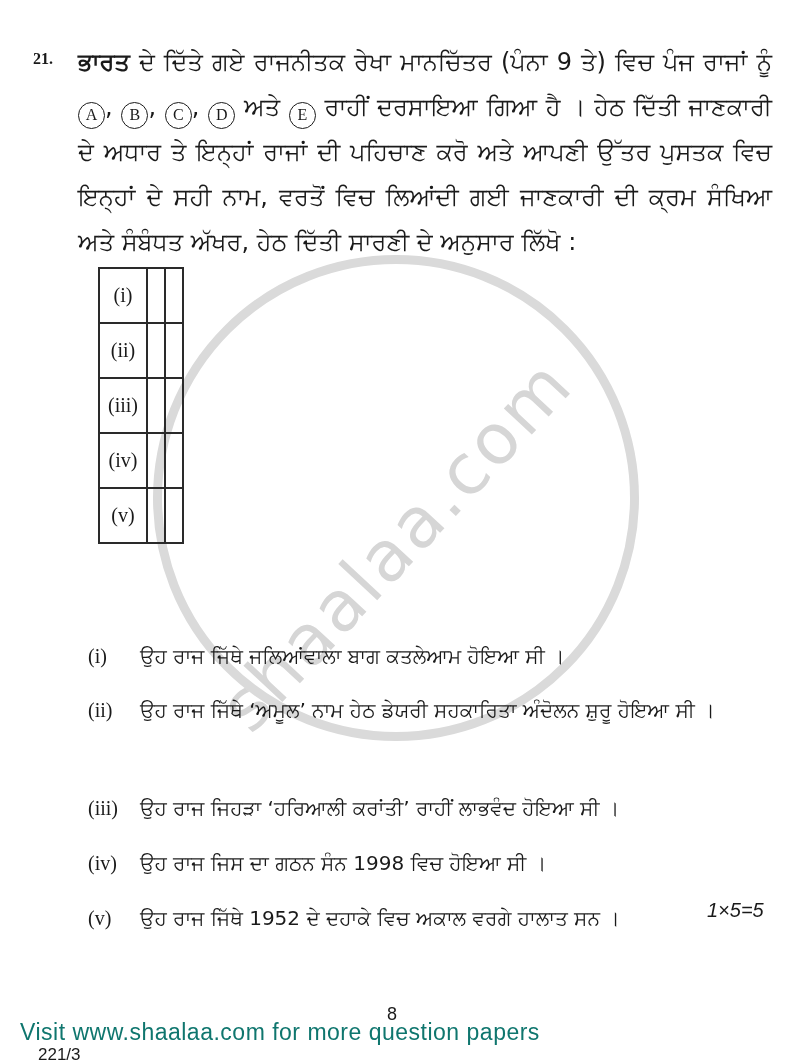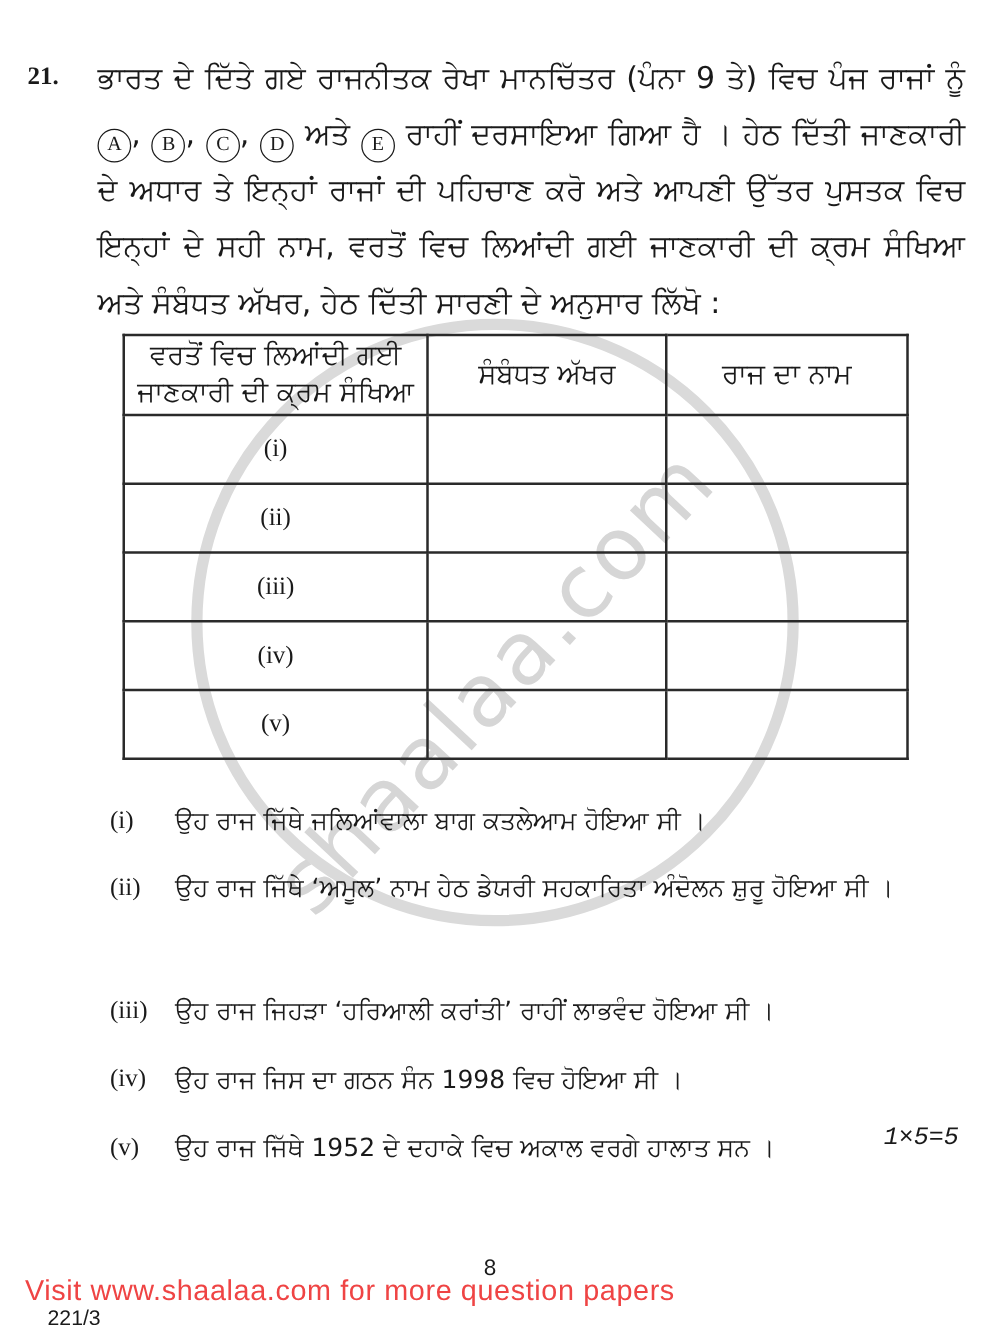--- a/index.html
+++ b/index.html
@@ -31,34 +31,34 @@
     color: #d6d6d6;
     white-space: nowrap;
     z-index: 0;
   }
 
   .content { position: relative; z-index: 1; }
 
   
   .q-number {
     position: absolute;
-    left: 22px; top: 50px;
+    left: 33px; top: 50px;
     font-weight: bold;
-    font-size: 20px;
+    font-size: 16px;
   }
   .q-para {
     position: absolute;
     left: 78px; top: 40px;
     width: 694px;
     font-size: 24px;
     line-height: 45px;
     text-align: justify;
     font-family: "DejaVu Sans", "Liberation Serif", sans-serif;
   }
-  .q-lead { font-weight: normal; }
+  .q-lead { font-weight: bold; }
   .circle-letter {
     display: inline-flex;
     align-items: center;
     justify-content: center;
     width: 25px; height: 25px;
     border: 1.6px solid #1a1a1a;
     border-radius: 50%;
     font-family: "Liberation Serif", serif;
     font-size: 16px;
     line-height: 1;
@@ -119,21 +119,21 @@
   .clue-ii  { top: 688px; }
   .clue-iii { top: 786px; }
   .clue-iv  { top: 841px; }
   .clue-v   { top: 896px; }
 
   .marks {
     position: absolute;
     left: 707px; top: 899px;
     font-style: italic;
     font-size: 20px;
-    font-family: Liberation Mono, monospace;
+    font-family: Liberation Sans, sans-serif;
   }
 
   
   .paper-code {
     position: absolute;
     left: 38px; top: 1005px;
     font-size: 17px;
     font-family: "Liberation Sans", sans-serif;
     margin-top: 40px;
   }
@@ -142,44 +142,39 @@
     left: 387px; top: 1004px;
     font-size: 18px;
     font-family: "Liberation Sans", sans-serif;
   }
   .footer-promo {
     position: absolute;
     left: 20px; top: 1019px;
     font-size: 23px;
     letter-spacing: 0.5px;
     font-family: "Liberation Sans", sans-serif;
-    color: #ef4444;
+    color: #0f766e;
   }
 </style>
 </head>
 <body>
 
 <div class="wm-ring"></div>
 <div class="wm-text">shaalaa.com</div>
 
 <div class="content">
 
   <div class="q-number">21.</div>
 
   <div class="q-para">
     <span class="q-lead">ਭਾਰਤ</span><span> ਦੇ ਦਿੱਤੇ ਗਏ ਰਾਜਨੀਤਕ ਰੇਖਾ ਮਾਨਚਿੱਤਰ (ਪੰਨਾ 9 ਤੇ) ਵਿਚ ਪੰਜ ਰਾਜਾਂ ਨੂੰ </span><span></span><span class="circle-letter">A</span><span>, </span><span class="circle-letter">B</span><span>, </span><span class="circle-letter">C</span><span>, </span><span class="circle-letter">D</span><span> ਅਤੇ </span><span class="circle-letter">E</span><span> ਰਾਹੀਂ ਦਰਸਾਇਆ ਗਿਆ ਹੈ । ਹੇਠ ਦਿੱਤੀ ਜਾਣਕਾਰੀ ਦੇ ਅਧਾਰ ਤੇ ਇਨ੍ਹਾਂ ਰਾਜਾਂ ਦੀ ਪਹਿਚਾਣ ਕਰੋ ਅਤੇ ਆਪਣੀ ਉੱਤਰ ਪੁਸਤਕ ਵਿਚ ਇਨ੍ਹਾਂ ਦੇ ਸਹੀ ਨਾਮ, ਵਰਤੋਂ ਵਿਚ ਲਿਆਂਦੀ ਗਈ ਜਾਣਕਾਰੀ ਦੀ ਕ੍ਰਮ ਸੰਖਿਆ ਅਤੇ ਸੰਬੰਧਤ ਅੱਖਰ, ਹੇਠ ਦਿੱਤੀ ਸਾਰਣੀ ਦੇ ਅਨੁਸਾਰ ਲਿੱਖੋ :</span>
   </div>
 
   <table class="ans-table">
     <tbody>
-        <tr>
-      <th class="col-sr">ਵਰਤੋਂ ਵਿਚ ਲਿਆਂਦੀ ਗਈ ਜਾਣਕਾਰੀ ਦੀ ਕ੍ਰਮ ਸੰਖਿਆ</th>
-      <th class="col-let">ਸੰਬੰਧਤ ਅੱਖਰ</th>
-      <th class="col-name">ਰਾਜ ਦਾ ਨਾਮ</th>
-    </tr>
     <tr>
       <td>(i)</td>
       <td></td>
       <td></td>
     </tr>
     <tr>
       <td>(ii)</td>
       <td></td>
       <td></td>
     </tr>

